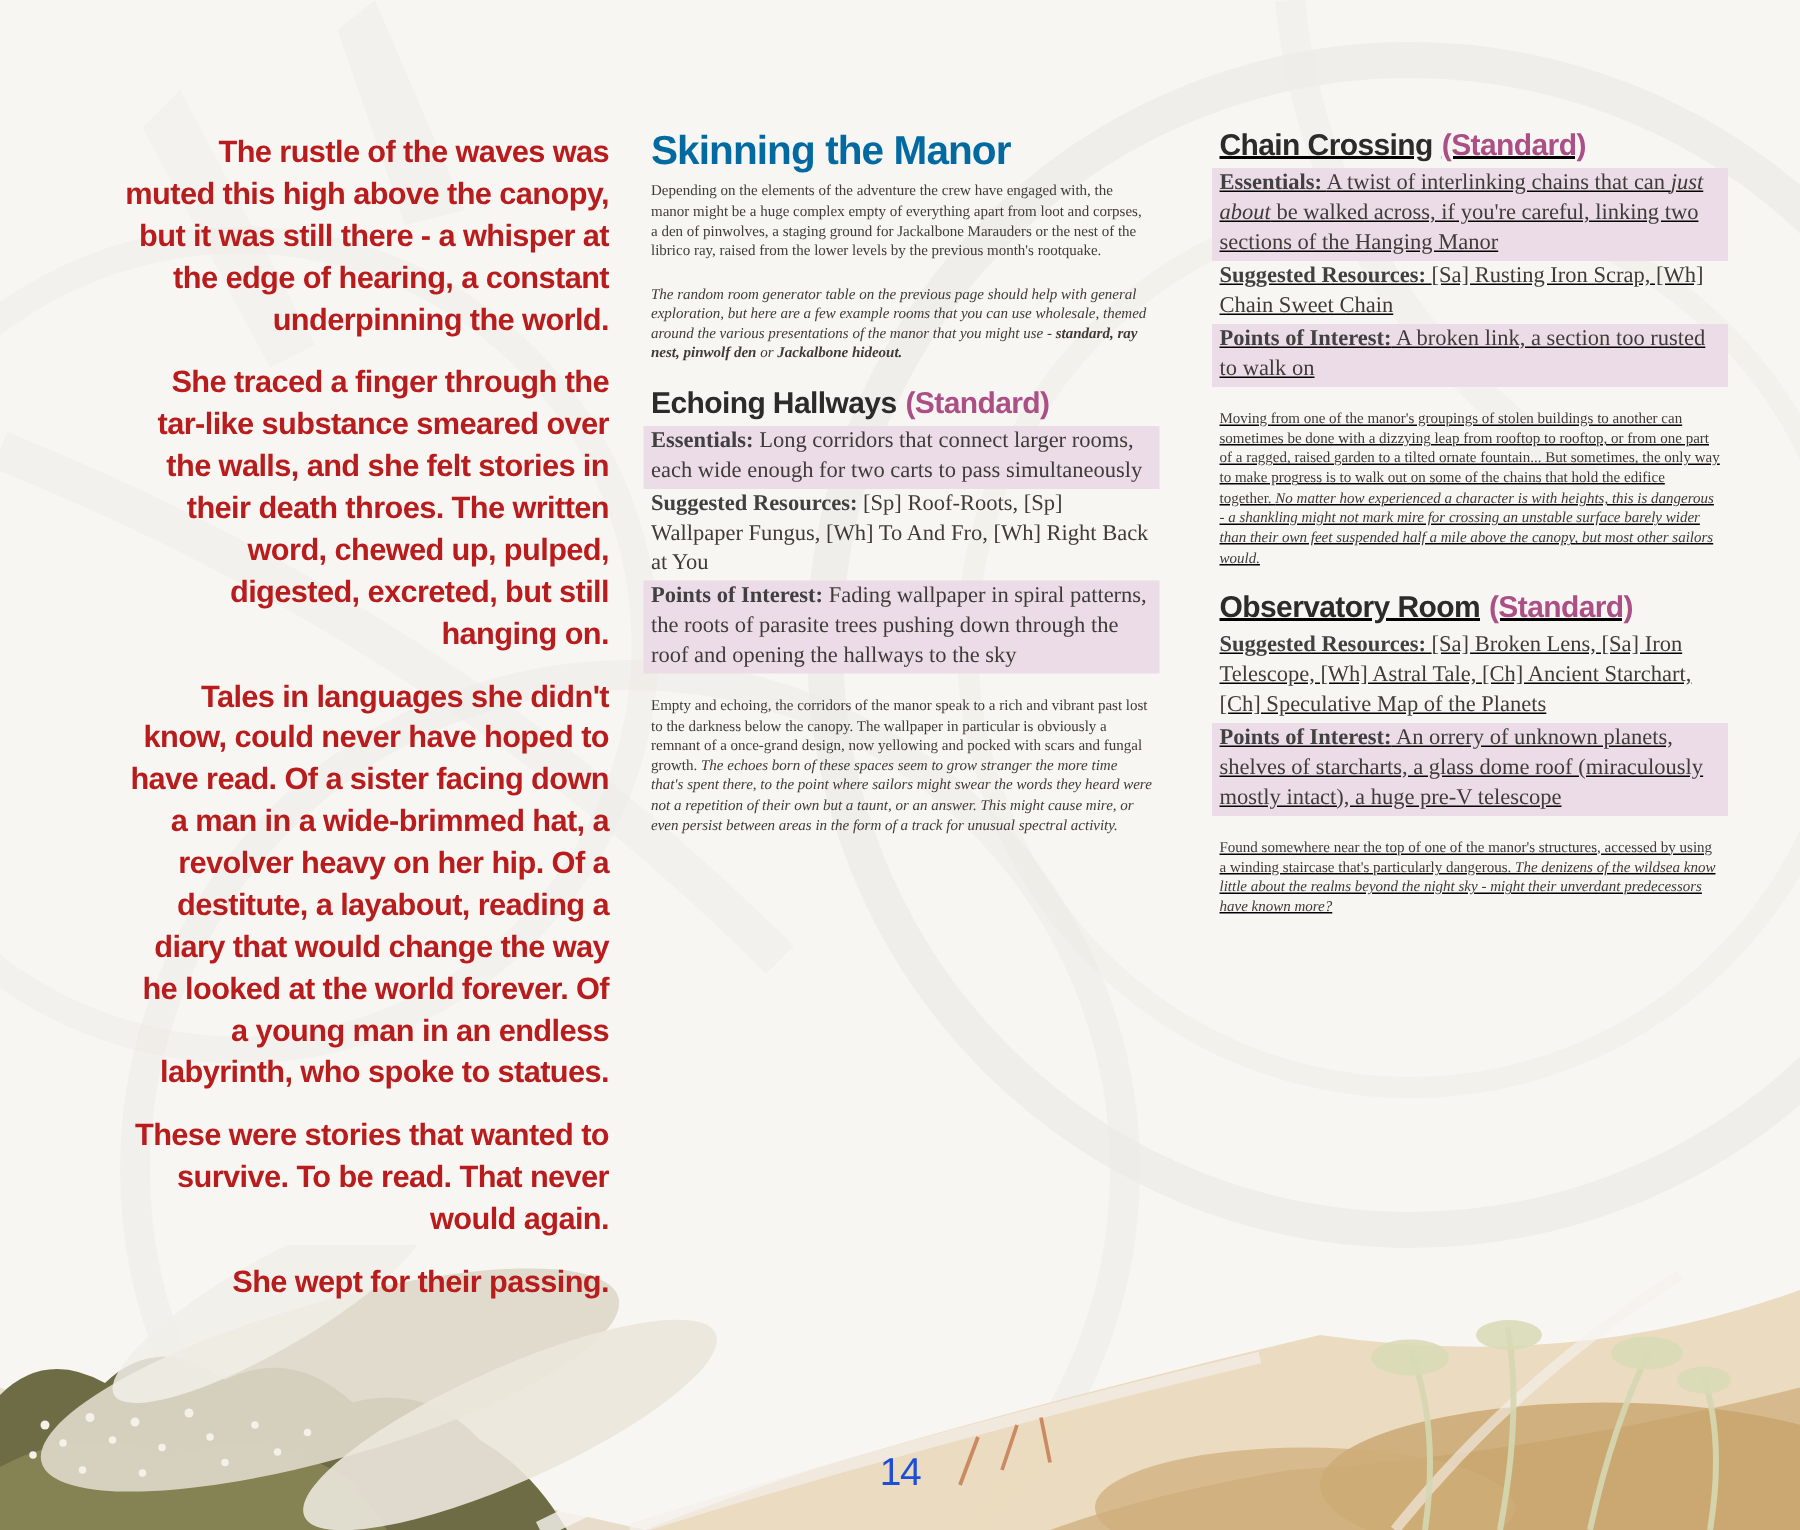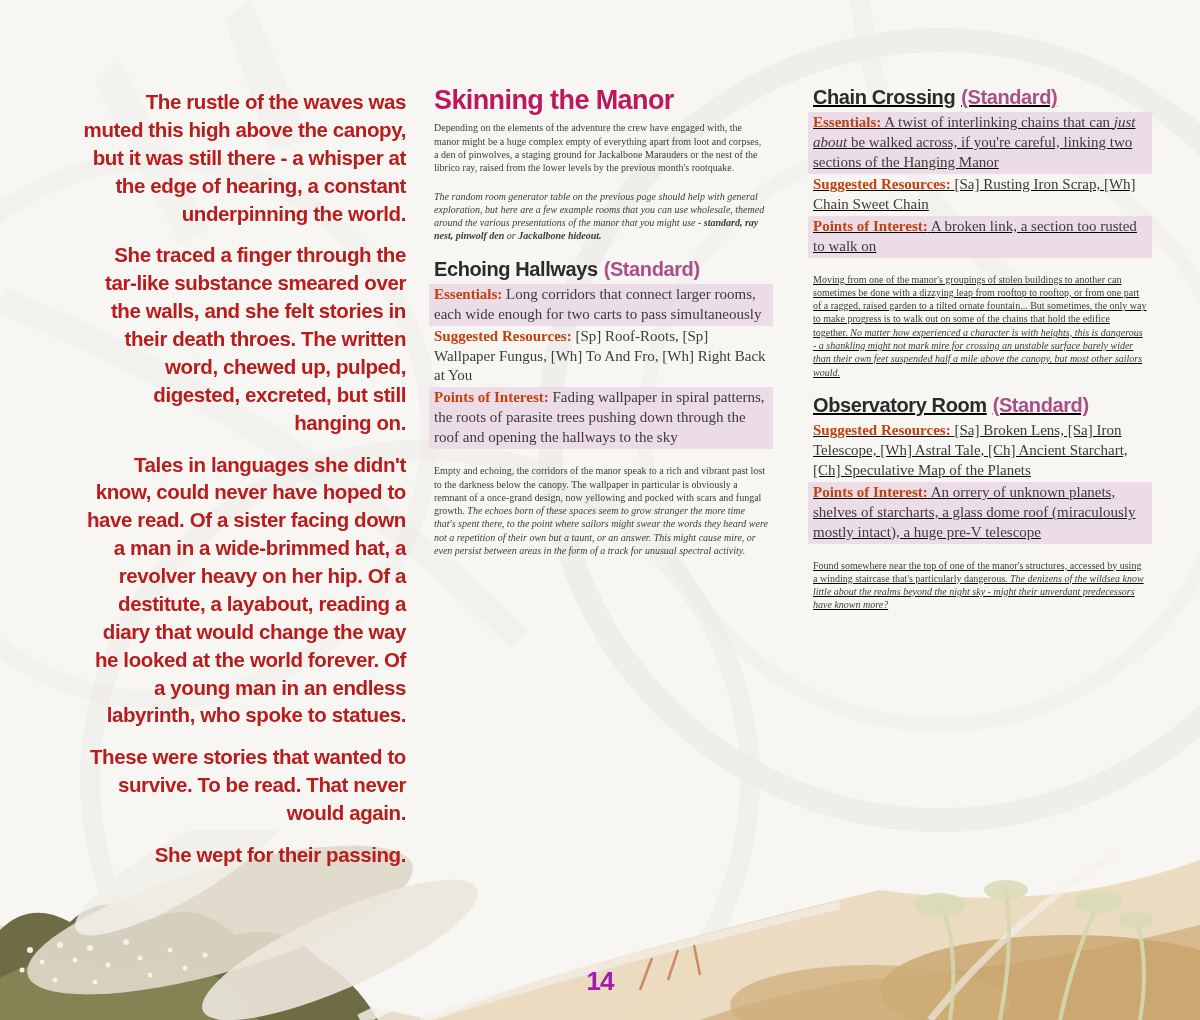--- a/index.html
+++ b/index.html
@@ -30,21 +30,21 @@
     color:#b91c1c;
   }
 
   
   .h-main{
     margin:0 0 7px 0;
     font-family:"Liberation Sans", sans-serif;
     font-weight:bold;
     font-size:27px;
     letter-spacing:-0.6px;
-    color:#be185d;
+    color:#0369a1;
     line-height:1.05;
   }
   .h-room{
     margin:14px 0 4px 0;
     font-family:"Liberation Sans", sans-serif;
     font-weight:bold;
     font-size:20px;
     letter-spacing:-0.4px;
     color:#2c2b2a;
     line-height:1.1;
@@ -55,41 +55,41 @@
   .body-p{
     margin:0 0 15px 0;
     font-size:10px;
     line-height:1.33;
     color:#3e3b38;
     text-align:left;
   }
   .note{font-style:italic;}
   .bi{font-weight:bold;font-style:italic;}
   .it{font-style:italic;}
-  .lbl{font-weight:bold;color:#c2410c;}
+  .lbl{font-weight:bold;color:#404040;}
 
   .detail{
     font-size:15px;
     line-height:1.33;
     color:#3e3b38;
     margin:0 -5px;
     padding:1px 5px;
   }
   .detail.hl{background:#ecdce7;}
 
   
   .page-num{
     position:absolute;z-index:3;
     left:560px;top:966px;width:80px;
     text-align:center;
     font-family:"Liberation Sans", sans-serif;
-    font-weight:bold;
+    font-weight:normal;
     font-size:26px;
     letter-spacing:-1px;
-    color:#a21caf;
+    color:#1d4ed8;
   }
 </style>
 </head>
 <body>
 
 <svg class="bg-art" viewBox="0 0 1200 1020">
   <circle cx="940" cy="430" r="390" fill="none" stroke="#eae8e3" stroke-width="24" opacity="0.55"></circle>
   <circle cx="940" cy="430" r="295" fill="none" stroke="#edebe6" stroke-width="14" opacity="0.5"></circle>
   <circle cx="160" cy="430" r="270" fill="none" stroke="#edebe6" stroke-width="18" opacity="0.45"></circle>
   <circle cx="420" cy="780" r="330" fill="none" stroke="#ebe9e4" stroke-width="20" opacity="0.4"></circle>

